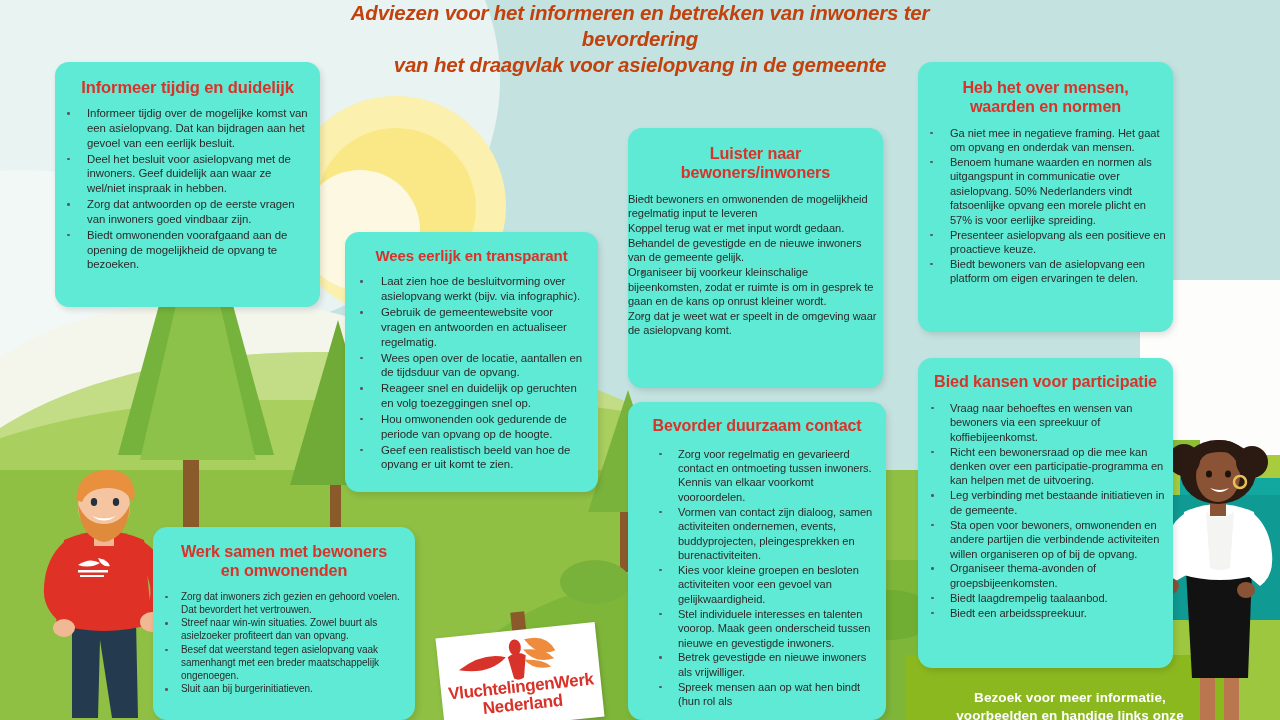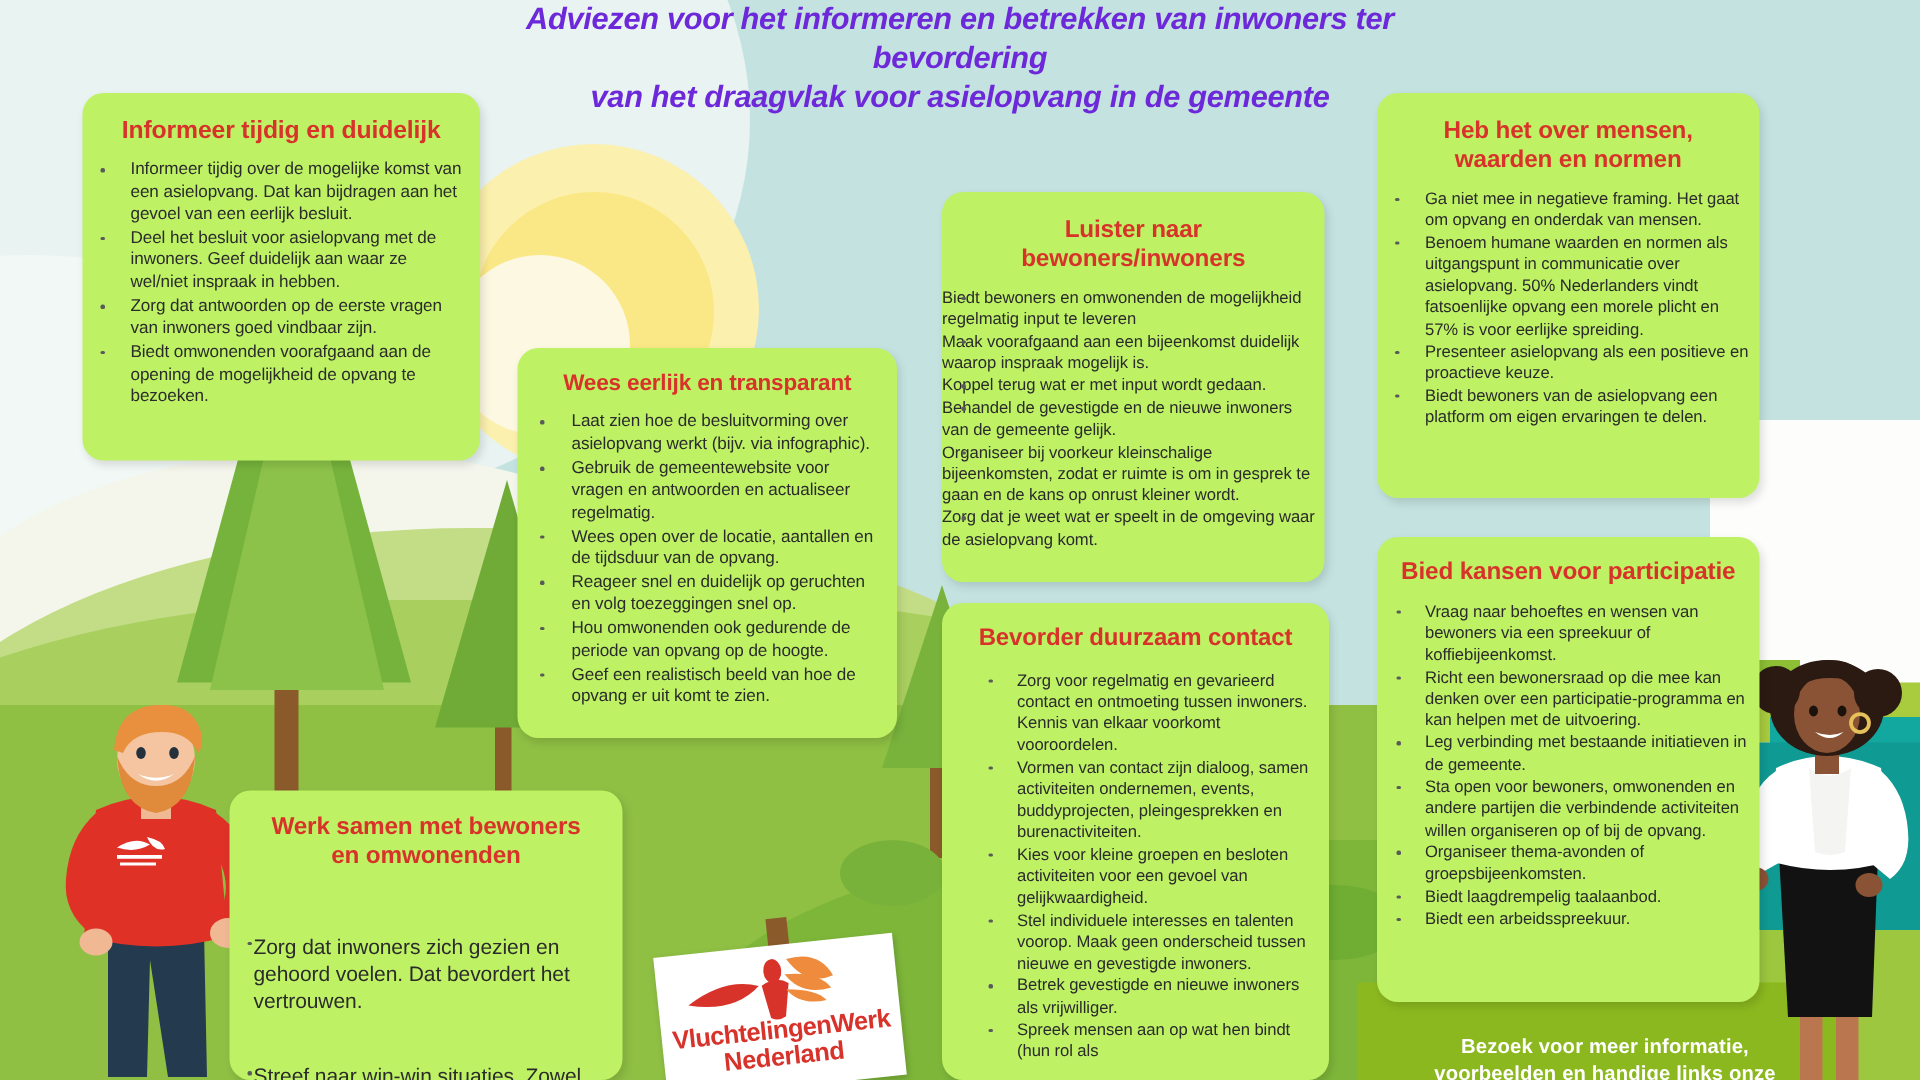--- a/index.html
+++ b/index.html
@@ -58,27 +58,27 @@
     letter-spacing:.1px; text-align:center; white-space:nowrap;
   }
 
   
   #title {
     position:absolute; left:300px; top:0px; width:680px;
     text-align:center; z-index:40;
   }
   #title .tline {
     font-size:20.5px; font-weight:bold; font-style:italic;
-    color:#6d28d9; line-height:1.27; letter-spacing:-.2px;
+    color:#c2410c; line-height:1.27; letter-spacing:-.2px;
   }
 
   
   .card {
     position:absolute;
-    background:#bef264;
+    background:#5eead4;
     border-radius:14px;
     box-shadow:2px 3px 6px rgba(0,0,0,.12);
     z-index:30;
     overflow:hidden;
   }
   .card-title {
     color:#d8332a;
     font-weight:bold;
     text-align:center;
     line-height:1.16;
@@ -130,21 +130,21 @@
   #card-participatie ul { padding:0 6px 0 0; }
 
   #card-contact { left:628px; top:402px; width:258px; height:318px; }
   #card-contact .card-title { font-size:16px; padding:15px 8px 11px; }
   #card-contact li { font-size:11.1px; padding-left:32px; margin-bottom:.5px; }
   #card-contact li::before { left:13px; top:6px; }
   #card-contact ul { padding:0 6px 0 0;margin-left:18px; }
 
   #card-werk { left:153px; top:527px; width:262px; height:193px; }
   #card-werk .card-title { font-size:16.2px; padding:15px 8px 10px; }
-  #card-werk li { font-size:14px; padding-left:16px; margin-bottom:.5px;margin-top:32px; }
+  #card-werk li { font-size:10px; padding-left:28px; margin-bottom:.5px; }
   #card-werk li::before { left:12px; top:6px; }
   #card-werk ul { padding:0 6px 0 0; }
 
   
   #logo-sign {
     position:absolute; left:440px; top:630px; width:160px; height:95px;
     background:#ffffff; transform:rotate(-6deg);
     box-shadow:1px 2px 5px rgba(0,0,0,.18);
     z-index:25; overflow:hidden;
   }
@@ -319,21 +319,20 @@
       <li>Reageer snel en duidelijk op geruchten en volg toezeggingen snel op.</li>
       <li>Hou omwonenden ook gedurende de periode van opvang op de hoogte.</li>
       <li>Geef een realistisch beeld van hoe de opvang er uit komt te zien.</li>
     </ul>
 </div>
 
 <div class="card" id="card-luister">
   <div class="card-title">Luister naar bewoners/inwoners</div>
   <ul>
       <li>Biedt bewoners en omwonenden de mogelijkheid regelmatig input te leveren</li>
-      <li>Maak voorafgaand aan een bijeenkomst duidelijk waarop inspraak mogelijk is.</li>
       <li>Koppel terug wat er met input wordt gedaan.</li>
       <li>Behandel de gevestigde en de nieuwe inwoners van de gemeente gelijk.</li>
       <li>Organiseer bij voorkeur kleinschalige bijeenkomsten, zodat er ruimte is om in gesprek te gaan en de kans op onrust kleiner wordt.</li>
       <li>Zorg dat je weet wat er speelt in de omgeving waar de asielopvang komt.</li>
     </ul>
 </div>
 
 <div class="card" id="card-mensen">
   <div class="card-title">
     <div>Heb het over mensen,</div>

